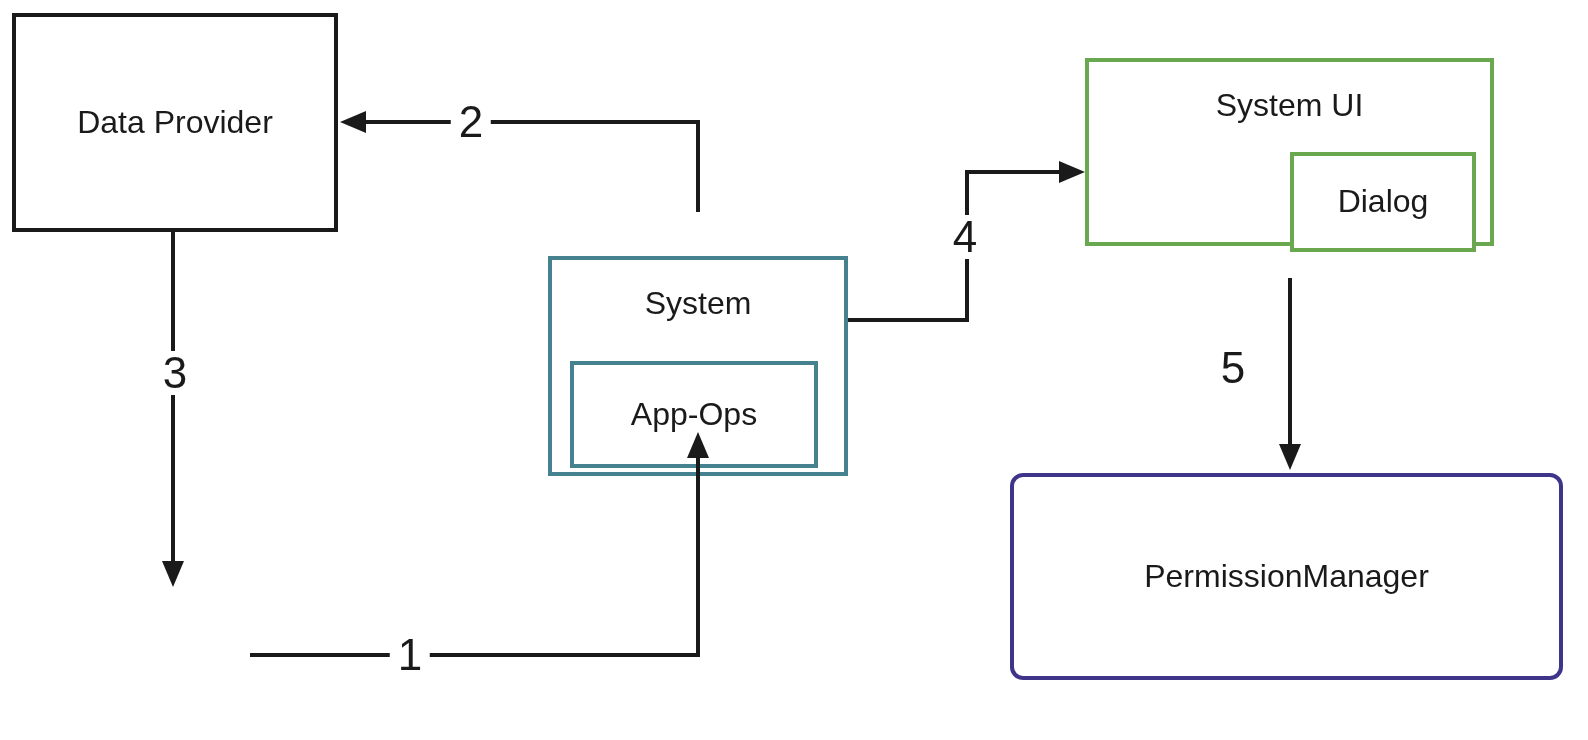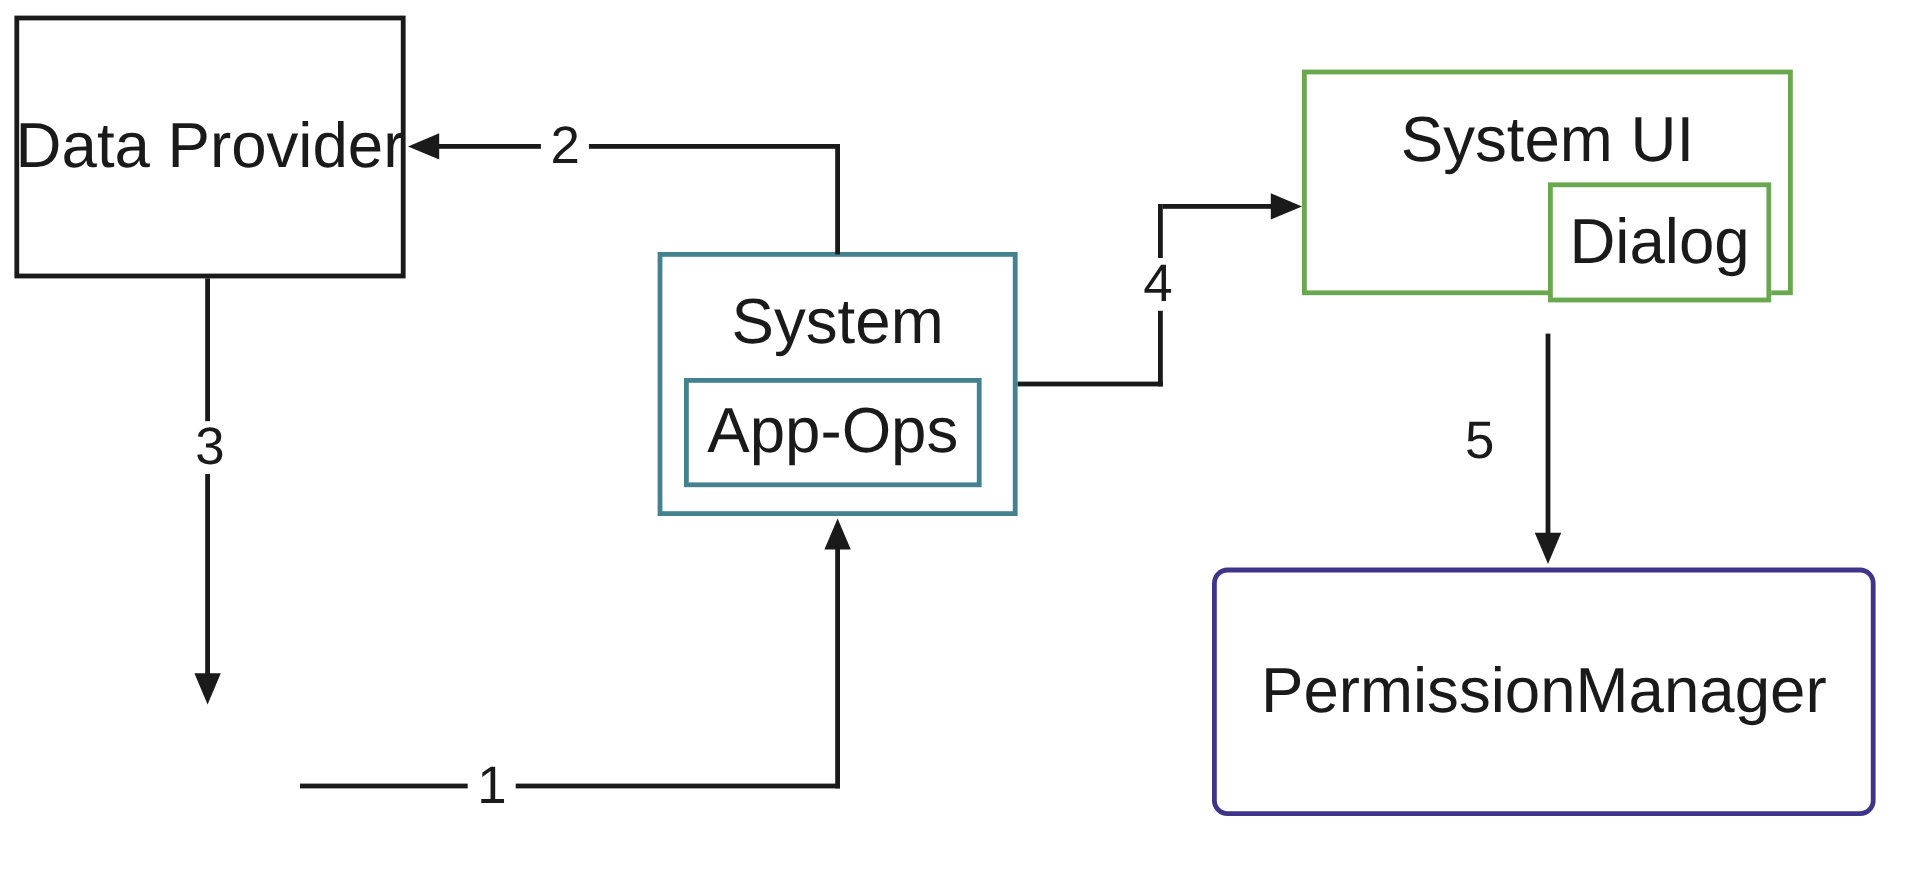--- a/index.html
+++ b/index.html
@@ -12,21 +12,21 @@
     color: #1a1a1a;
     overflow: hidden;
   }
   .node {
     position: absolute;
     box-sizing: border-box;
     border: 4px solid #1a1a1a;
     background: #ffffff;
   }
   .node-label {
-    font-size: 53px;
+    font-size: 32px;
     line-height: 1.1;
     color: #1a1a1a;
     white-space: nowrap;
   }
   .center-label { display: flex; align-items: center; justify-content: center; }
   .top-label {
     position: absolute;
     left: 0; right: 0;
     top: 26px;
     text-align: center;
@@ -44,21 +44,21 @@
     padding: 0 8px;
     font-size: 44px;
     line-height: 1.0;
     color: #1a1a1a;
   }
 
   
   #data-provider { left: 12px;  top: 13px;  width: 326px; height: 219px; }
   #app           { left: 102px; top: 587px; width: 148px; height: 135px; }
   #system        { left: 548px; top: 210px; width: 300px; height: 220px; }
-  #app-ops       { left: 18px;  top: 101px; width: 248px; height: 91px;  }
+  #app-ops       { left: 18px;  top: 101px; width: 248px; height: 107px;  }
   #system-ui     { left: 1085px; top: 58px; width: 409px; height: 188px; }
   #dialog        { left: 201px; top: 90px;  width: 186px; height: 100px; align-items: center; }
   #permission-manager { left: 1010px; top: 473px; width: 553px; height: 207px; }
 
   
   #e2-h { left: 358px; top: 120px; width: 342px; height: 4px; }
   #e2-v { left: 696px; top: 120px; width: 4px;  height: 92px; }
   #e3-v { left: 171px; top: 232px; width: 4px;  height: 334px; }
   #e1-h { left: 250px; top: 653px; width: 450px; height: 4px; }
   #e1-v { left: 696px; top: 454px; width: 4px;  height: 203px; }
@@ -81,21 +81,21 @@
 </style>
 </head>
 <body>
 
 <div id="canvas">
 
   <div class="node center-label" id="data-provider" style="border-color: rgb(26, 26, 26);">
     <span class="node-label">Data Provider</span>
   </div>
 
-  <div class="node" id="system" style="border-color: rgb(69, 129, 142);">
+  <div class="node" id="system" style="border-color: rgb(69, 129, 142); margin-top: 46px;">
     <div class="node-label top-label">System</div>
     <div class="node center-label" id="app-ops" style="border-color: rgb(69, 129, 142);">
       <span class="node-label">App-Ops</span>
     </div>
   </div>
 
   <div class="node" id="system-ui" style="border-color: rgb(106, 168, 79);">
     <div class="node-label top-label">System UI</div>
     <div class="node center-label" id="dialog" style="border-color: rgb(106, 168, 79);">
       <span class="node-label">Dialog</span>

